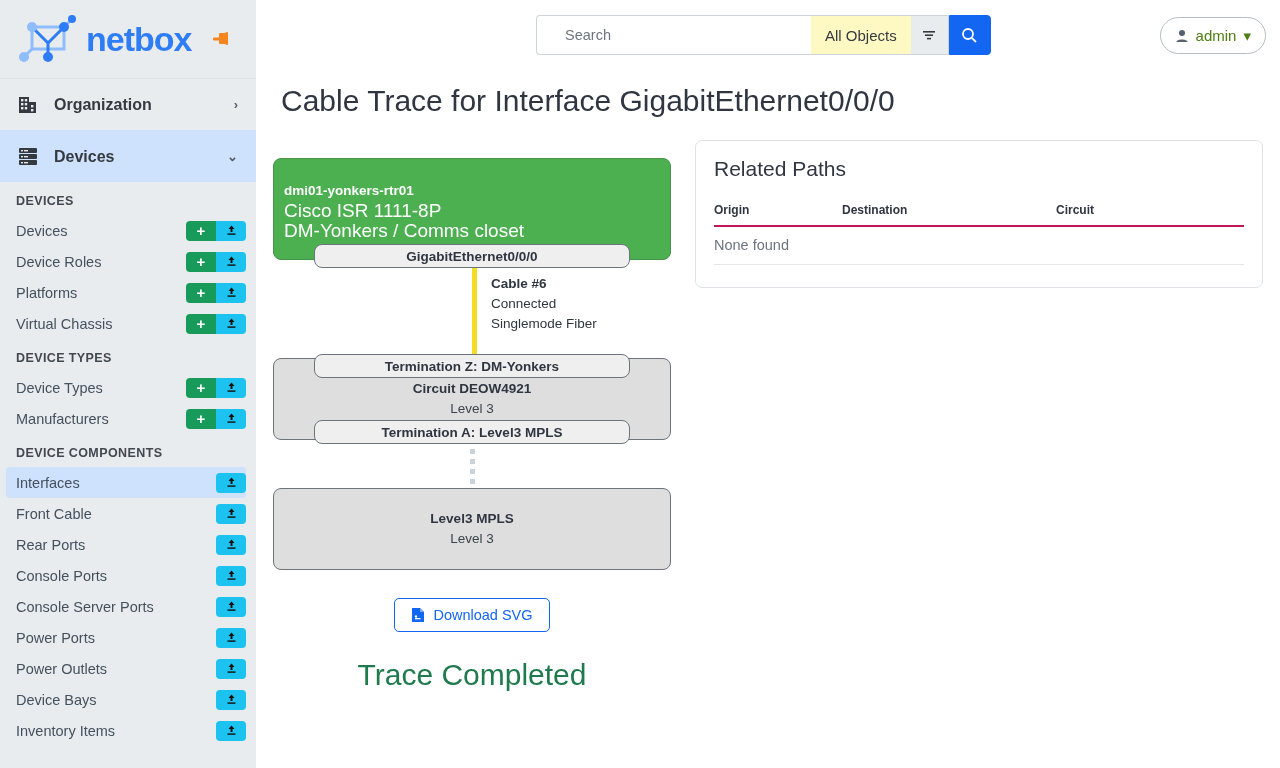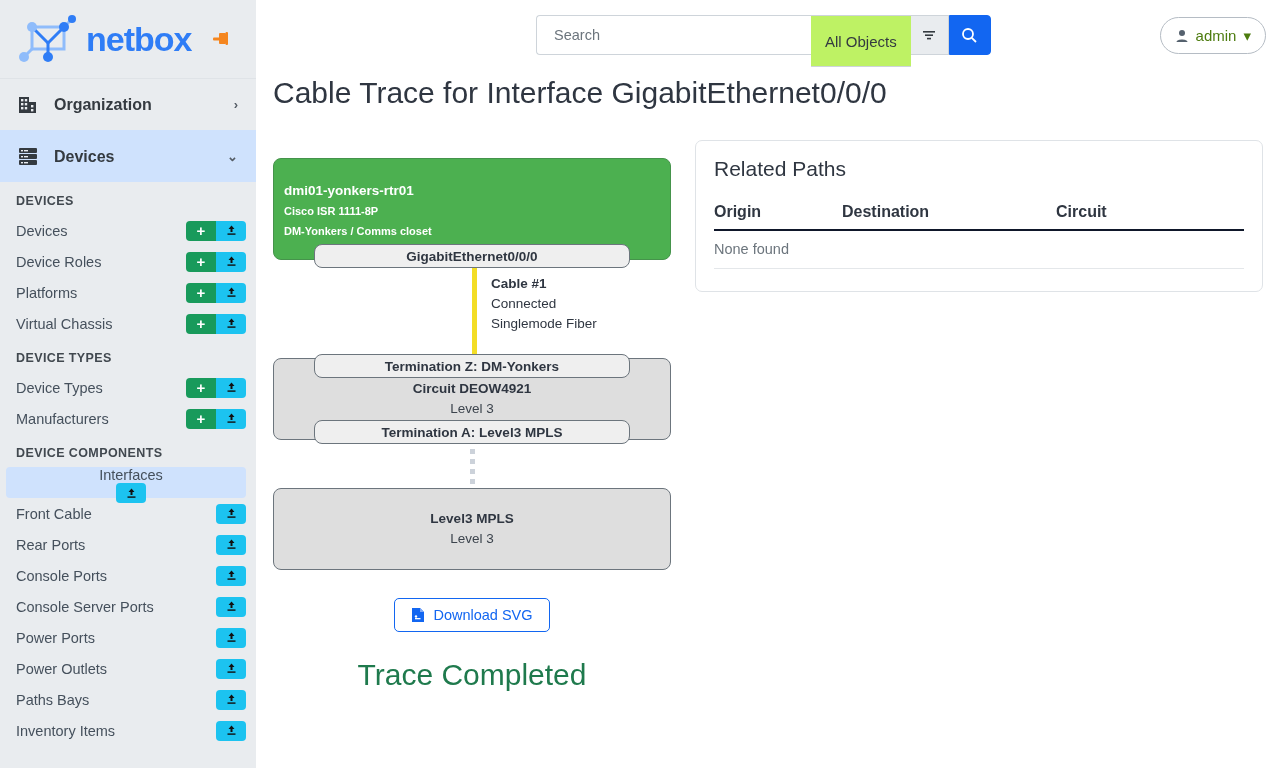--- a/index.html
+++ b/index.html
@@ -56,21 +56,21 @@
     display: flex; align-items: center;
     height: 31px; margin: 0 10px 0 0;
     padding-left: 16px;
     font-size: 14.5px; color: #45505c;
     position: relative;
     cursor: pointer;
   }
   .nav-item .nlabel { flex: 1; }
   .nav-item.selected {
     background: #cfe2fd; border-radius: 4px;
-    margin-left: 6px; padding-left: 10px; flex-direction: column;
+    margin-left: 6px; padding-left: 10px;
   }
   .btn-pair { display: flex; }
   .mini-btn {
     width: 30px; height: 20px;
     display: flex; align-items: center; justify-content: center;
     color: #fff; font-size: 12px; line-height: 1;
     cursor: pointer;
   }
   .mini-add { background: #189a5b; border-radius: 4px 0 0 4px; font-size: 15px; font-weight: 700; }
   .mini-imp { background: #1cc3f0; border-radius: 0 4px 4px 0; }
@@ -83,28 +83,28 @@
     background: #fff;
   }
   .searchwrap {
     position: absolute; left: 280px; top: 15px;
     display: flex; height: 40px;
   }
   .search-input {
     width: 275px; height: 40px;
     border: 1px solid #ced4da; border-right: none;
     border-radius: 4px 0 0 4px;
-    padding: 0 17px; font-size: 14.5px;
+    padding: 0 28px; font-size: 14.5px;
     background: #fff; color: #333; outline: none;
     font-family: "Liberation Sans", sans-serif;
   }
   .search-input::placeholder { color: #6c757d; }
   .obj-select {
-    height: 52px; display: flex; align-items: center;
-    padding: 0 14px; background: #bef264;
+    height: 40px; display: flex; align-items: center;
+    padding: 0 14px; background: #fef9c3;
     border: 1px solid #ced4da; border-left: none; border-right: none;
     font-size: 15px; color: #343a40; cursor: pointer;
   }
   .filter-btn {
     width: 38px; height: 40px;
     display: flex; align-items: center; justify-content: center;
     background: #e9ecef; border: 1px solid #ced4da; border-left: none;
     cursor: pointer;
   }
   .search-btn {
@@ -119,41 +119,41 @@
     display: flex; align-items: center; justify-content: center; gap: 7px;
     border: 1px solid #b5bcc4; border-radius: 19px;
     background: #fff; font-size: 15px; color: #4d7c0f;
     padding: 0 14px; cursor: pointer;
   }
 
   
   #main { position: absolute; left: 256px; top: 70px; width: 1024px; height: 698px; }
   .page-title {
     font-size: 30px; font-weight: 400; color: #2f3641;
-    margin: 0; padding: 6px 0 0 17px;
+    margin: 8px; padding: 6px 0 0 17px;
   }
 
   .trace-col { position: absolute; left: 17px; top: 88px; width: 398px; }
   .side-col  { position: absolute; left: 439px; top: 70px; width: 568px; }
 
   
   .node {
     border: 1px solid #6c757d;
     border-radius: 8px;
     position: relative;
     padding: 12px 10px;
   }
   .node-device {
     background: #4cb050; color: #fff;
     border-color: #45934b;
     height: 102px;
     padding-top: 22px;
   }
   .node-title { font-size: 13.5px; font-weight: 700; line-height: 20px; }
-  .node-sub   { font-size: 11px; font-weight: 700; line-height: 20px; }
+  .node-sub   { font-size: 19px; font-weight: 400; line-height: 20px; }
 
   .term-box {
     background: #efefef;
     border: 1px solid #6c757d; border-radius: 8px;
     height: 24px; width: 316px;
     margin: -16px auto 0 auto;
     display: flex; align-items: center; justify-content: center;
     font-size: 13.5px; font-weight: 700; color: #2f3641;
     position: relative; z-index: 3;
   }
@@ -216,22 +216,22 @@
   }
 
   
   .card {
     border: 1px solid #dfe3e7; border-radius: 7px;
     background: #fff; padding: 16px 18px 22px 18px;
   }
   .card-title { font-size: 21px; font-weight: 400; color: #2f3641; margin-bottom: 22px; }
   table.rp { width: 100%; border-collapse: collapse; }
   table.rp th {
-    text-align: left; font-size: 16px; font-weight: 700; color: #2f3641;
-    padding: 0 0 8px 0; border-bottom: 2px solid #0f172a;
+    text-align: left; font-size: 12px; font-weight: 700; color: #2f3641;
+    padding: 0 0 8px 0; border-bottom: 2px solid #be185d;
   }
   table.rp th.c1 { width: 128px; }
   table.rp th.c2 { width: 214px; }
   table.rp td {
     font-size: 14.5px; color: #6c757d;
     padding: 10px 0 11px 0; border-bottom: 1px solid #e4e7ea;
   }
 </style>
 </head>
 <body>
@@ -454,21 +454,21 @@
     <span class="btn-pair">
       <span class="mini-btn mini-imp solo">
         <svg width="11" height="11" viewBox="0 0 11 11">
             <path d="M5.5 0.5 L8.5 4 H6.5 V7 H4.5 V4 H2.5 Z" fill="#111"></path>
             <rect x="1.5" y="8.4" width="8" height="1.4" fill="#111"></rect>
           </svg>
       </span>
     </span>
   </div>
   <div class="nav-item">
-    <span class="nlabel">Paths Bays</span>
+    <span class="nlabel">Device Bays</span>
     <span class="btn-pair">
       <span class="mini-btn mini-imp solo">
         <svg width="11" height="11" viewBox="0 0 11 11">
             <path d="M5.5 0.5 L8.5 4 H6.5 V7 H4.5 V4 H2.5 Z" fill="#111"></path>
             <rect x="1.5" y="8.4" width="8" height="1.4" fill="#111"></rect>
           </svg>
       </span>
     </span>
   </div>
   <div class="nav-item">
@@ -522,21 +522,21 @@
       <div class="node-title">dmi01-yonkers-rtr01</div>
       <div class="node-sub">Cisco ISR 1111-8P</div>
       <div class="node-sub">DM-Yonkers / Comms closet</div>
     </div>
 
     <div class="term-box">GigabitEthernet0/0/0</div>
 
     <div class="cable-row">
       <div class="cable-line"></div>
       <div class="cable-info">
-        <div class="c-strong">Cable #1</div>
+        <div class="c-strong">Cable #6</div>
         <div>Connected</div>
         <div>Singlemode Fiber</div>
       </div>
     </div>
 
     <div class="term-box">Termination Z: DM-Yonkers</div>
 
     <div class="circuit-box">
       <div class="circuit-title">Circuit DEOW4921</div>
       <div class="circuit-sub">Level 3</div>

